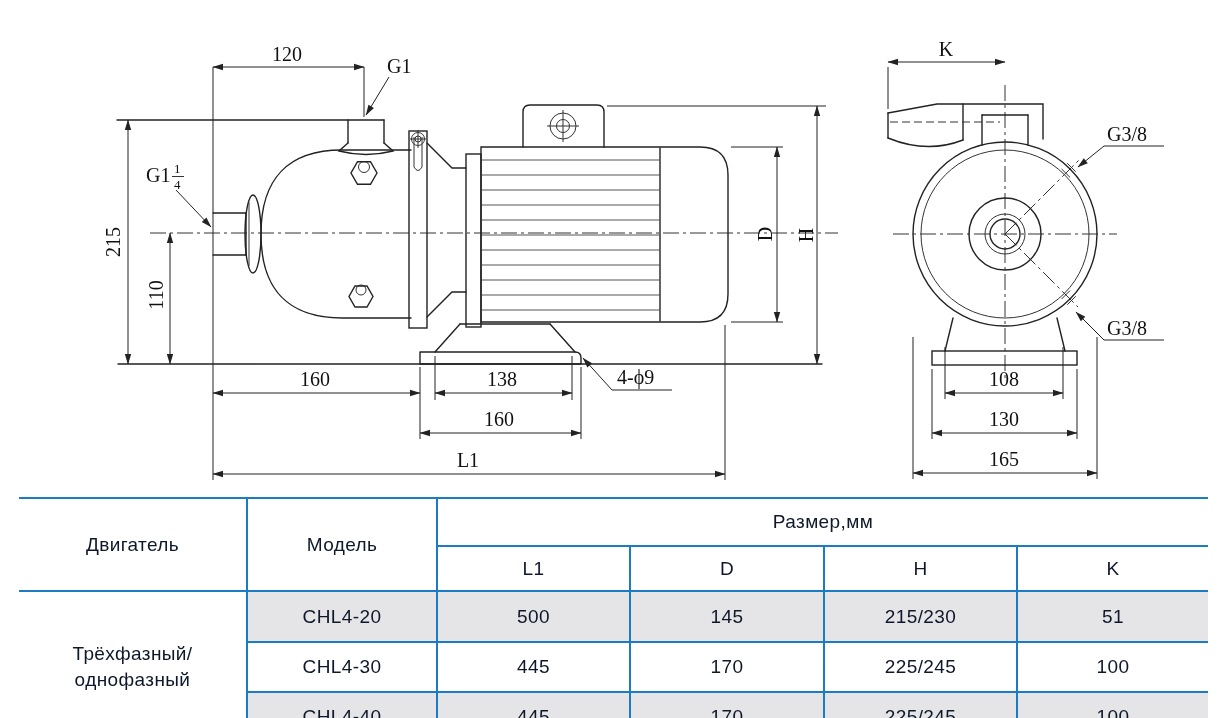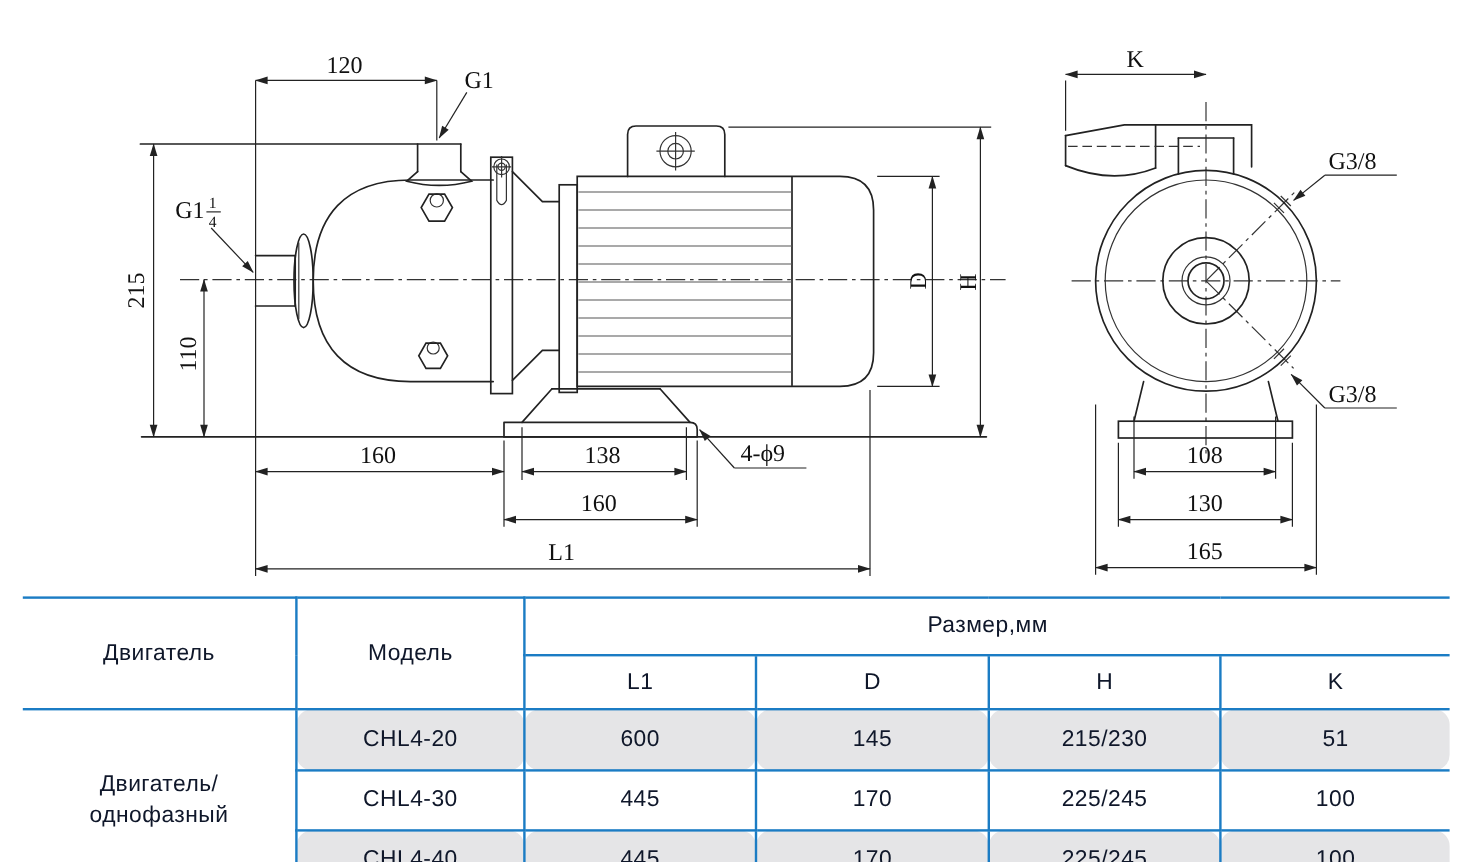--- a/index.html
+++ b/index.html
@@ -16,21 +16,21 @@
   .dtx{font-family:"Liberation Serif",serif;font-size:20px;fill:#111;}
   .dtx.small{font-size:13px;}
   
   #tblwrap{position:absolute;left:19px;top:470px;}
   table.dims{border-collapse:collapse;table-layout:fixed;width:1189px;
              border-top:2.5px solid var(--bc);border-bottom:2.5px solid var(--bc);}
   table.dims td{border:2px solid var(--bc);text-align:center;vertical-align:middle;
                 font-size:19px;color:#0f172a;letter-spacing:.4px;background:#fff;}
   table.dims td:first-child{border-left:0;}
   table.dims td:last-child{border-right:0;}
-  td.shade{background:var(--shade) !important;border-radius:13px;}
+  td.shade{background:var(--shade) !important;}
   td.engine{line-height:1.35;}
 </style>
 </head>
 <body>
 
 <div id="app">
 
   <svg id="draw" width="1226" height="462" viewBox="0 0 1226 462">
     <defs>
       <marker id="ah" markerWidth="12" markerHeight="9" refX="10.5" refY="4" orient="auto-start-reverse" markerUnits="userSpaceOnUse">
@@ -258,25 +258,25 @@
         <td colspan="4" style="height:44px">Размер,мм</td>
       </tr>
       <tr>
         <td>L1</td>
         <td>D</td>
         <td>H</td>
         <td>K</td>
       </tr>
       <tr>
         <td rowspan="3" class="engine">
-          <div>Двигатель/</div>
+          <div>Трёхфазный/</div>
           <div>однофазный</div>
         </td>
         <td class="shade" style="height:47px">CHL4-20</td>
-        <td class="shade">600</td>
+        <td class="shade">500</td>
         <td class="shade">145</td>
         <td class="shade">215/230</td>
         <td class="shade">51</td>
       </tr>
       <tr>
         <td style="height:46px">CHL4-30</td>
         <td>445</td>
         <td>170</td>
         <td>225/245</td>
         <td>100</td>

